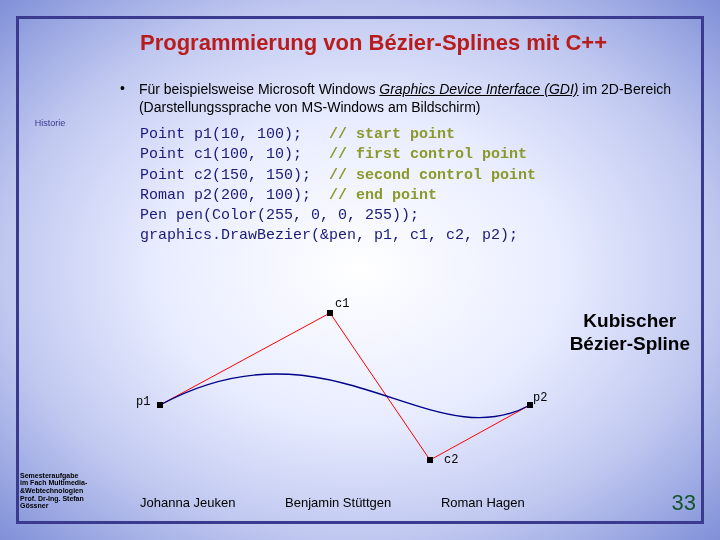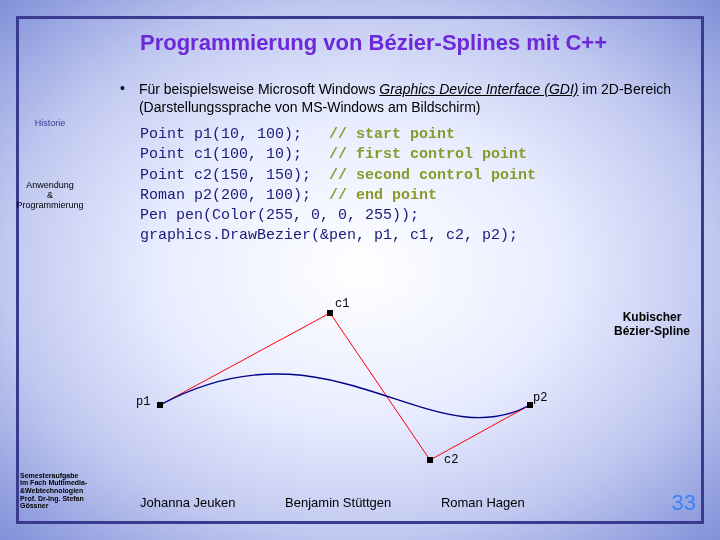--- a/index.html
+++ b/index.html
@@ -21,21 +21,21 @@
     border: 3px solid #3a3a8f;
   }
   .title {
     position: absolute;
     top: 30px;
     left: 16px;
     right: 0;
     text-align: center;
     font-size: 22px;
     font-weight: bold;
-    color: #6d28d9;
+    color: #b91c1c;
     padding-left: 11px;
   }
   .bullet-row {
     position: absolute;
     top: 80px;
     left: 128px;
     right: 30px;
     font-size: 14px;
     color: #000;
     display: flex;
@@ -84,21 +84,21 @@
   .dlabel {
     position: absolute;
     font-family: 'Courier New', monospace;
     font-size: 12px;
     color: #000;
   }
   .cap {
     position: absolute;
     top: 310px;
     right: 30px;
-    font-size: 12px;
+    font-size: 19px;
     font-weight: bold;
     text-align: center;
     line-height: 1.2;
   }
   .corner {
     position: absolute;
     left: 20px;
     bottom: 30px;
     font-size: 7px;
     font-weight: bold;
@@ -112,44 +112,41 @@
     left: 140px;
     font-size: 13px;
     color: #000;
   }
   .authors span { margin-right: 46px; margin-top: 32px; }
   .pagenum {
     position: absolute;
     bottom: 24px;
     right: 24px;
     font-size: 22px;
-    color: #3b82f6;
+    color: #14532d;
   }
 </style>
 </head>
 <body>
 
 <div class="frame"></div>
 
 <div class="title">Programmierung von Bézier-Splines mit C++</div>
 
 <div class="bullet-row">
   <div class="dot">•</div>
   <div class="text">
     <span>Für beispielsweise Microsoft Windows </span><span class="gdi">Graphics Device Interface (GDI)</span><span> im 2D-Bereich (Darstellungssprache von MS-Windows am Bildschirm)</span>
   </div>
 </div>
 
 <div class="sidebar">
   <div class="side-item">Historie</div>
   <div style="height:18px"></div>
   <div style="height:18px"></div>
-  <div class="side-item sel" style="white-space:pre">Anwendung
-&amp;
-Programmierung</div>
 </div>
 
 <div class="code"><span>Point p1(10, 100);   </span><span class="cmt">// start point</span>
 <span>Point c1(100, 10);   </span><span class="cmt">// first control point</span>
 <span>Point c2(150, 150);  </span><span class="cmt">// second control point</span>
 <span>Roman p2(200, 100);  </span><span class="cmt">// end point</span>
 <span>Pen pen(Color(255, 0, 0, 255));</span>
 <span>graphics.DrawBezier(&amp;pen, p1, c1, c2, p2);</span></div>
 
 <div class="diagram">

